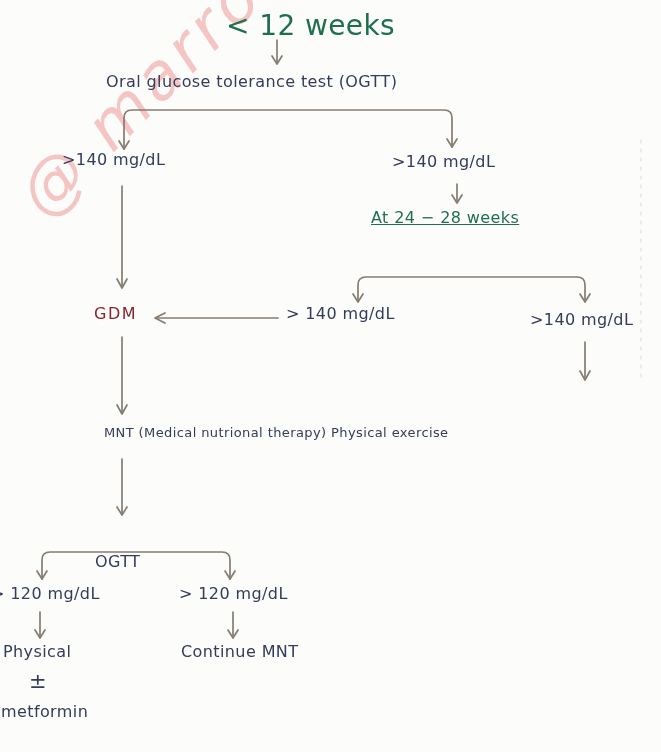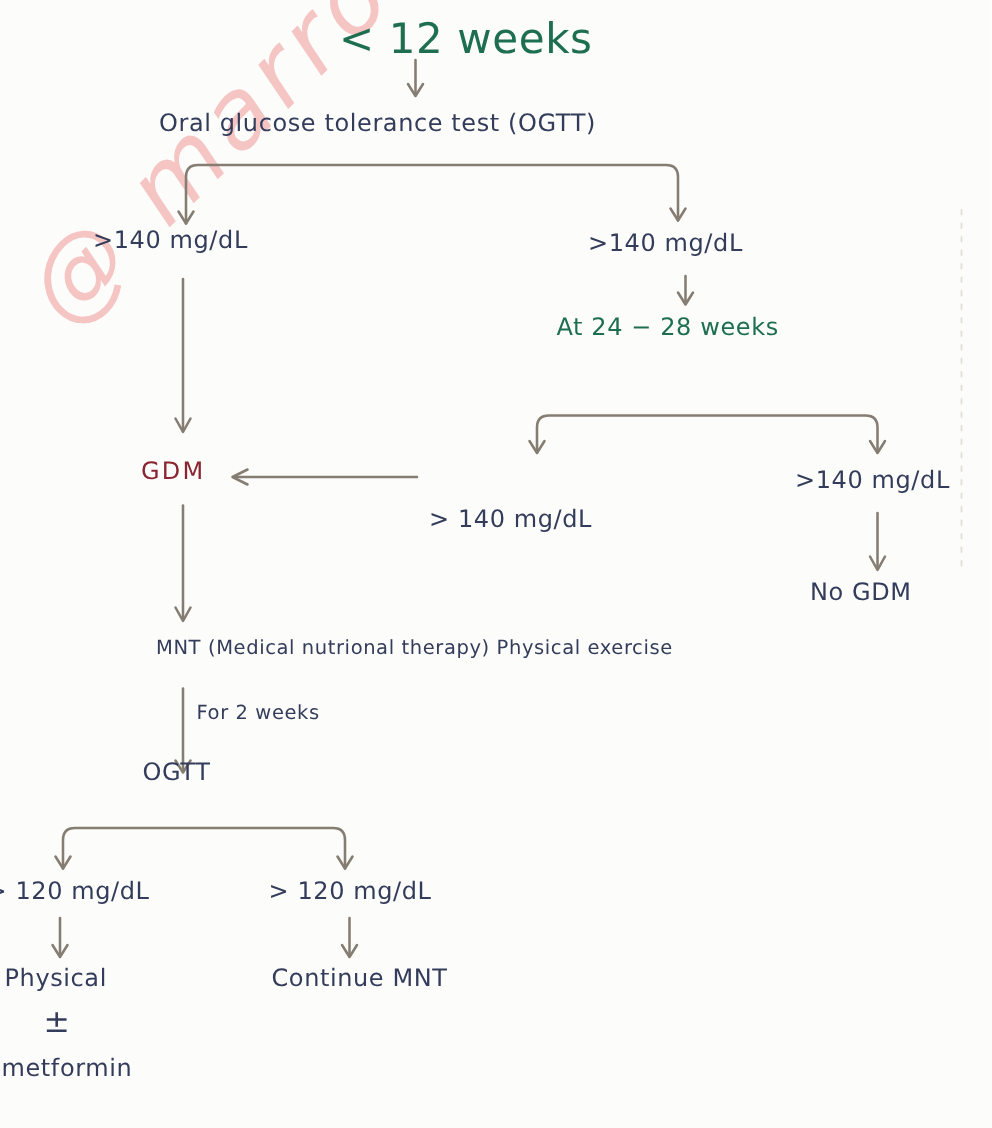--- a/index.html
+++ b/index.html
@@ -110,36 +110,34 @@
   </svg>
 
   <div class="lbl green" style="left:226px;top:9px;font-size:28px;">&lt; 12 weeks</div>
 
   <div class="lbl" style="left:106px;top:72px;">Oral glucose tolerance test (OGTT)</div>
 
   <div class="lbl" style="left:62px;top:150px;">&gt;140 mg/dL</div>
 
   <div class="lbl" style="left:392px;top:152px;">&gt;140 mg/dL</div>
 
-  <div class="lbl green" style="left:371px;top:208px;">At 24 − 28 weeks</div>
+  <div class="lbl green" style="left:371px;top:208px;text-decoration:underline;">At 24 − 28 weeks</div>
 
 
   <div class="lbl maroon" style="left:94px;top:304px;">GDM</div>
 
-  <div class="lbl" style="left:286px;top:304px;margin-top:32px;">&gt; 140 mg/dL</div>
+  <div class="lbl" style="left:286px;top:304px;">&gt; 140 mg/dL</div>
 
   <div class="lbl" style="left:530px;top:310px;">&gt;140 mg/dL</div>
 
-  <div class="lbl" style="left:540px;top:385px;">No GDM</div>
 
   <div class="lbl small" style="left:104px;top:425px;">MNT (Medical nutrional therapy) Physical exercise</div>
 
-  <div class="lbl small" style="left:131px;top:468px;">For 2 weeks</div>
 
-  <div class="lbl" style="left:95px;top:505px;">OGTT</div>
+  <div class="lbl" style="left:95px;top:552px;">OGTT</div>
 
   <div class="lbl" style="left:-9px;top:584px;">&gt; 120 mg/dL</div>
 
   <div class="lbl" style="left:179px;top:584px;">&gt; 120 mg/dL</div>
 
   <div class="lbl" style="left:3px;top:642px;">Physical</div>
 
   <div class="lbl" style="left:29px;top:669px;font-size:21px;">±</div>
 
   <div class="lbl" style="left:181px;top:642px;">Continue MNT</div>

